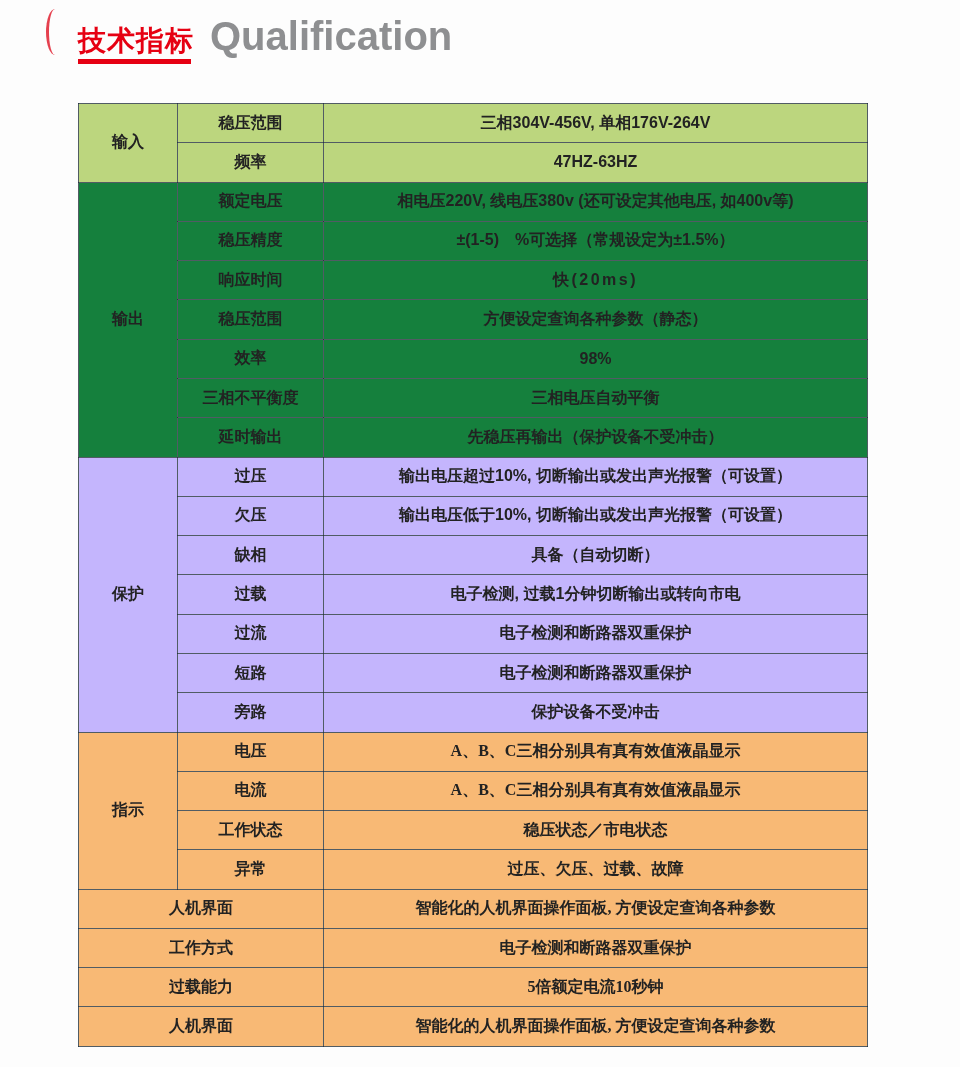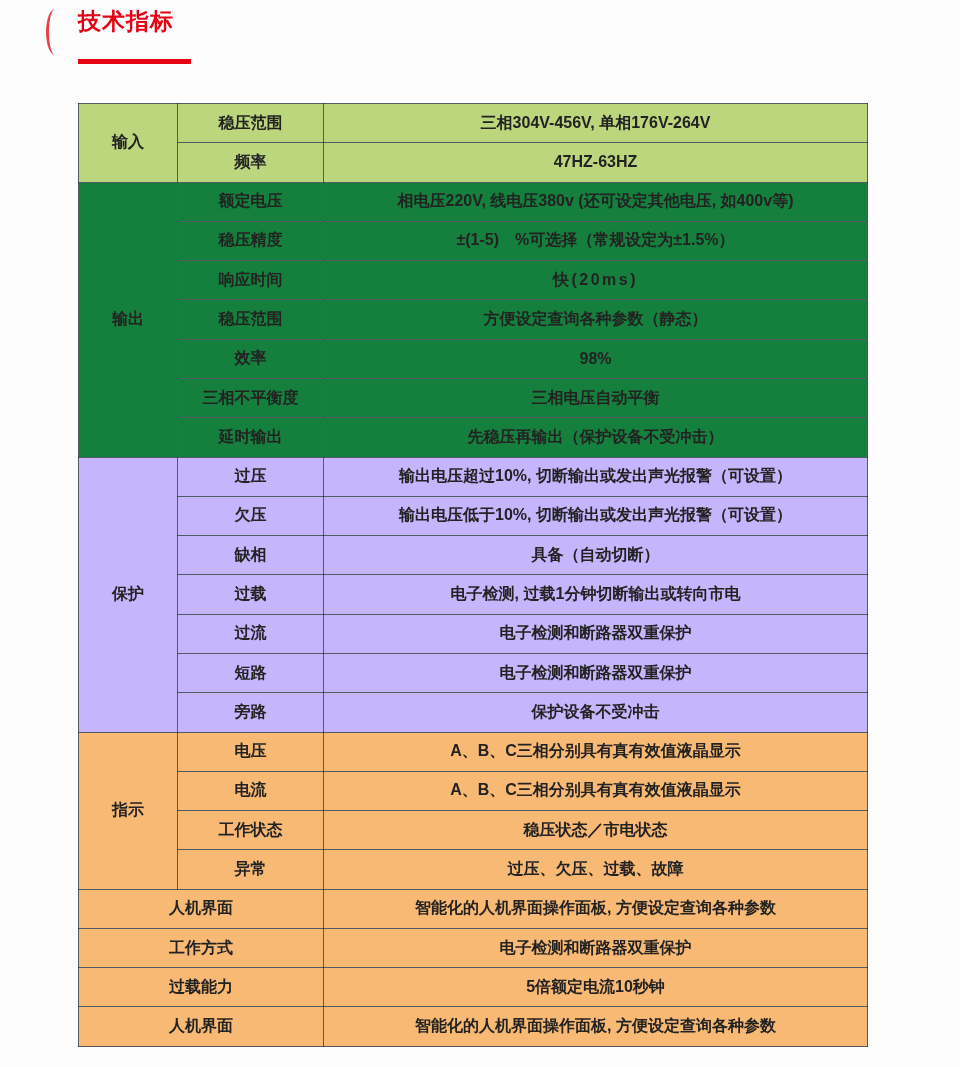--- a/index.html
+++ b/index.html
@@ -16,23 +16,24 @@
     width:15px;height:46px;
     border-left:3.5px solid #e5404e;
     border-radius:50% / 50%;
   }
   .header{
     position:absolute;left:78px;top:6px;
     display:flex;align-items:baseline;
   }
   .title-cn{
     color:#e60012;
-    font-size:23px;font-weight:600;
+    font-size:28px;font-weight:600;
     letter-spacing:1px;
     line-height:1.35;
+    margin-top:16px;
   }
   .title-en{
     color:#8e8f91;
     font-size:40px;font-weight:600;
     margin-left:16px;
     letter-spacing:0px;
   }
   .title-underline{
     position:absolute;left:78px;top:59px;
     width:113px;height:4.5px;background:#e60012;
@@ -50,31 +51,32 @@
     font-weight:700;
     font-size:16px;
     padding:8px 4px;
     overflow:hidden;
     white-space:nowrap;
   }
   td.cat{font-size:17px;}
   .c-green{background:#bcd67e;}
   .c-blue{background:#15803d;}
   .c-purple{background:#c4b5fd;}
-  .c-orange{background:#f8b975;}
+  .c-orange{background:#f8b975;font-family:Liberation Serif, serif;}
   td.ls{letter-spacing:2.5px;}
   col.c1{width:99px;} col.c2{width:146px;} col.c3{width:544px;}
 </style>
 </head>
 <body>
 
 <div class="deco-arc"></div>
 
 <div class="header">
   <span class="title-cn">技术指标</span>
+  <span class="title-en">Qualification</span>
 </div>
 <div class="title-underline"></div>
 
 <div class="spec-wrap">
 <table class="spec">
   <colgroup>
         <col class="c1">
         <col class="c2">
         <col class="c3">
       </colgroup>

